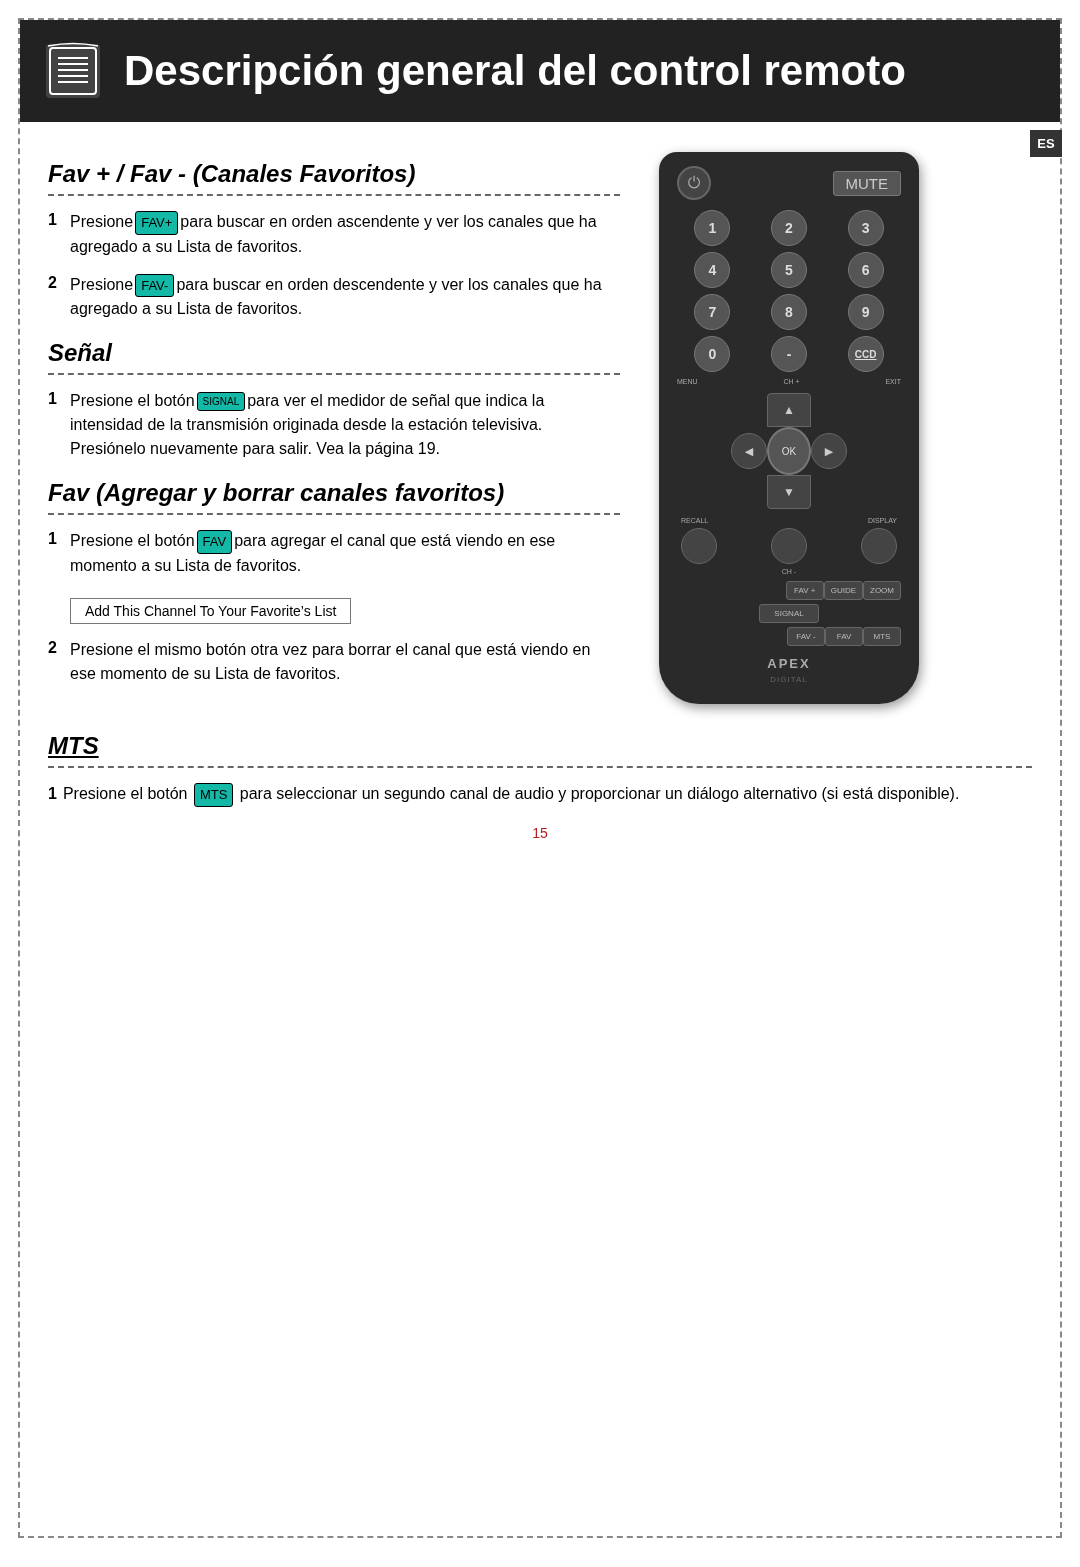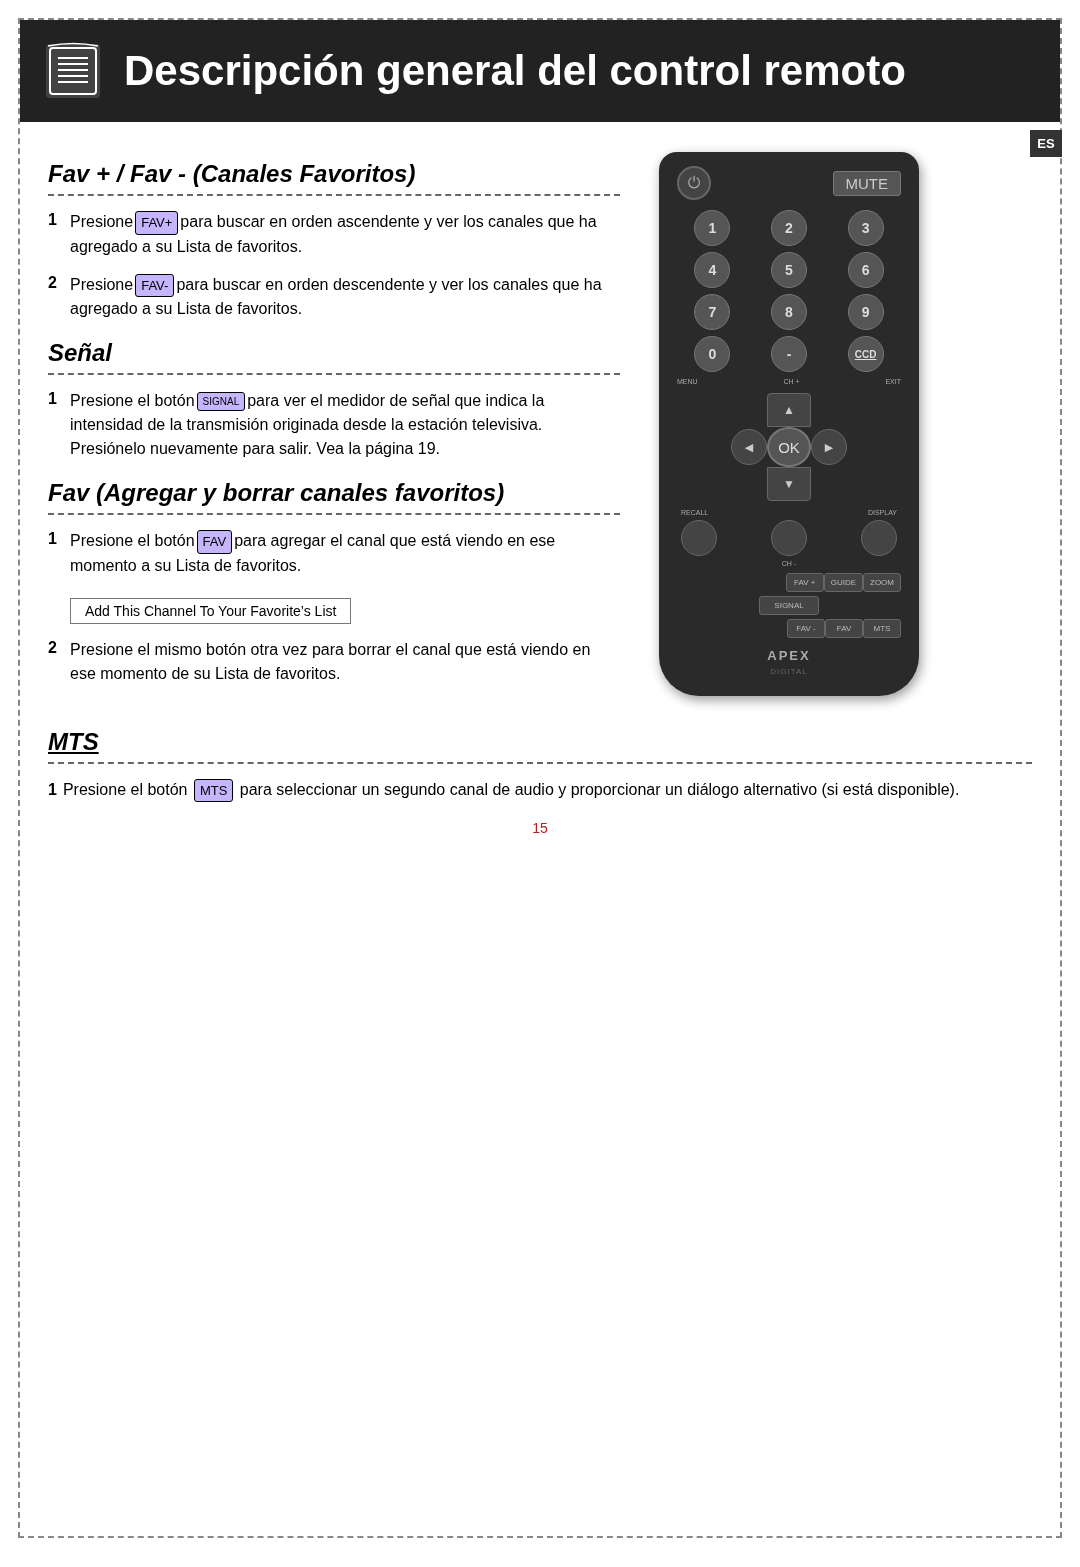--- a/index.html
+++ b/index.html
@@ -112,21 +112,21 @@
     }
 
     
     .btn-inline {
       display: inline-block;
       border: 1px solid #000;
       border-radius: 3px;
       padding: 1px 5px;
       font-size: 13px;
       font-family: Arial, sans-serif;
-      background: #c4b5fd;
+      background: #14b8a6;
       vertical-align: middle;
       margin: 0 2px;
     }
 
     
     .screen-box {
       border: 1px solid #777;
       display: inline-block;
       padding: 4px 14px;
       font-size: 14px;
@@ -234,23 +234,23 @@
       height: 34px;
       display: flex;
       align-items: center;
       justify-content: center;
       border: 1px solid #666;
     }
 
     .dpad-center {
       background: #555;
       color: #ddd;
-      font-size: 15px;
+      font-size: 10px;
       width: 44px;
-      height: 40px;
+      height: 48px;
       border-radius: 50%;
       display: flex;
       align-items: center;
       justify-content: center;
       border: 2px solid #777;
     }
 
     .dpad-side-btn {
       background: #444;
       color: #ccc;

